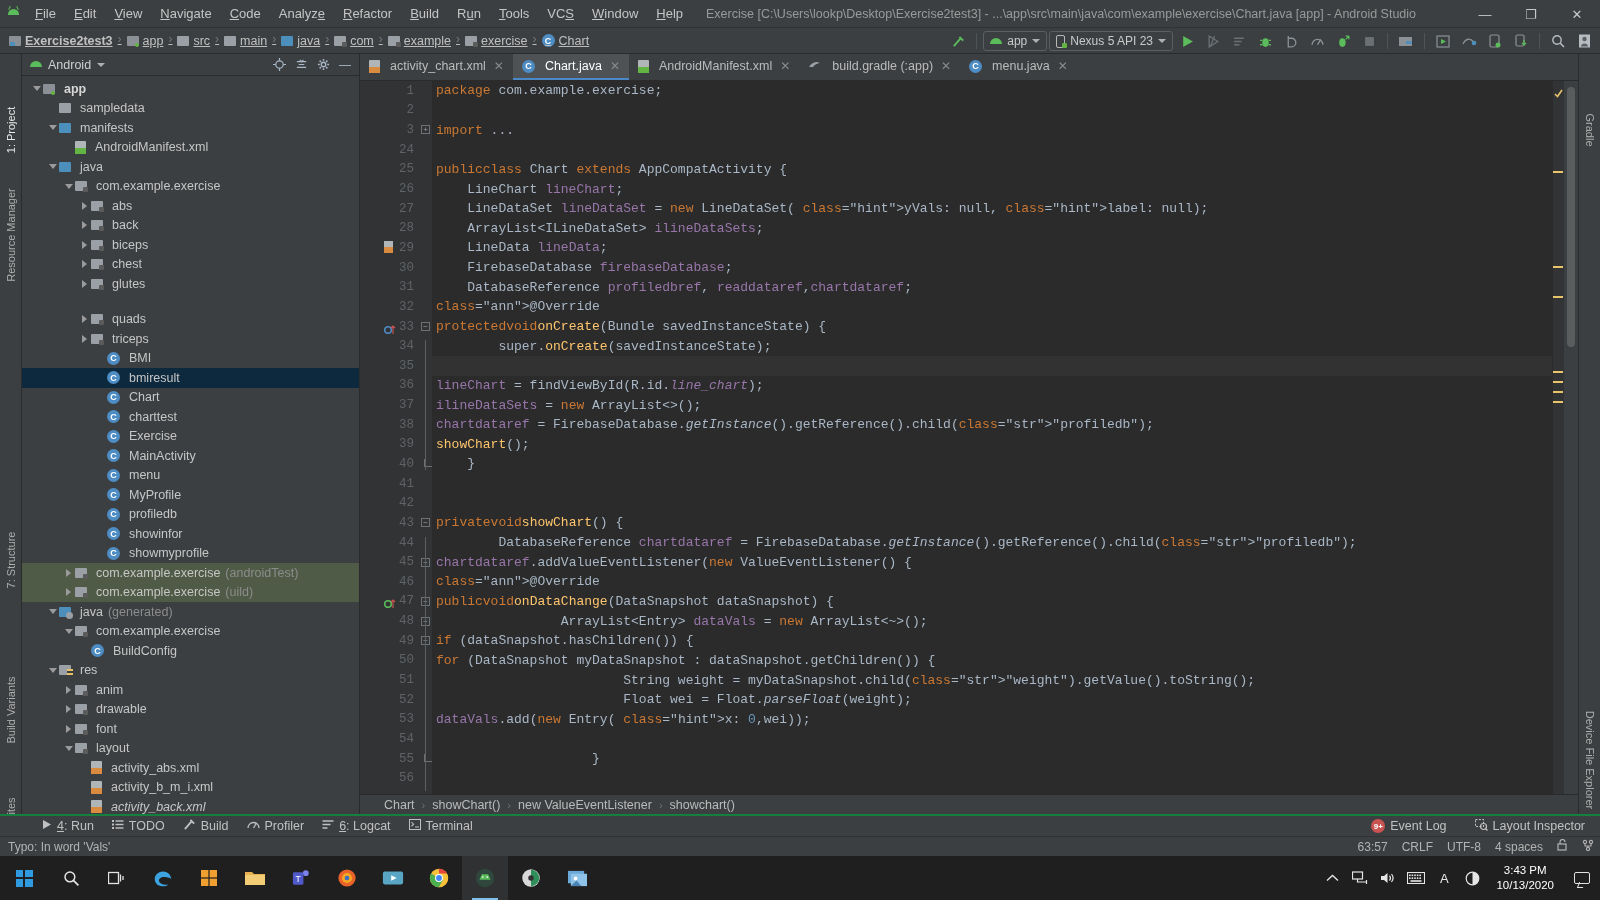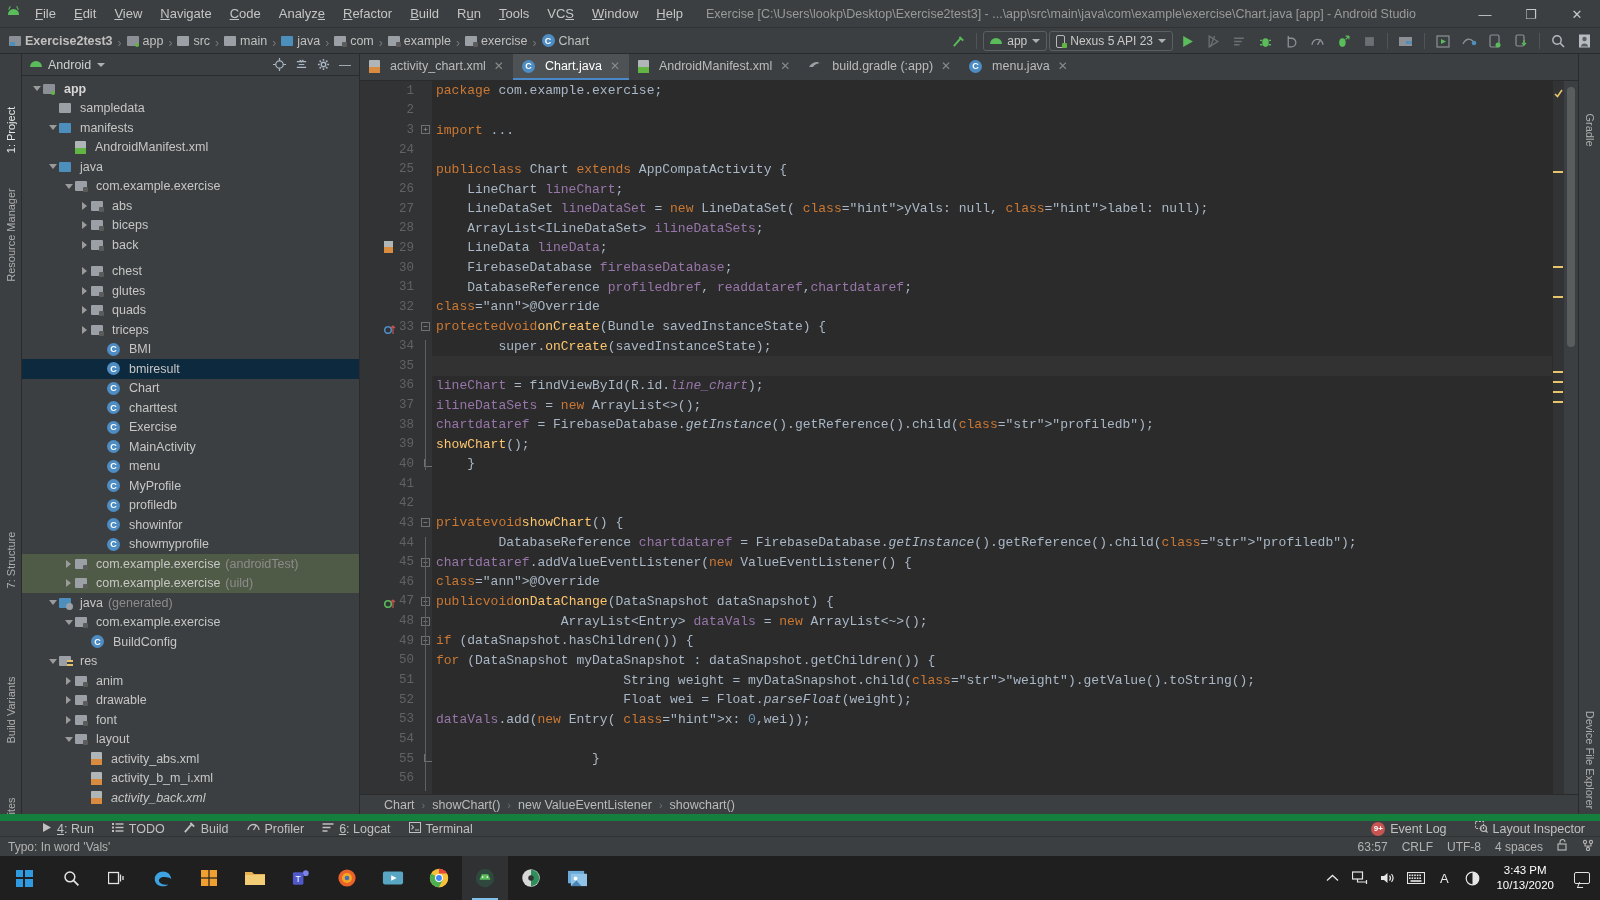--- a/index.html
+++ b/index.html
@@ -30,21 +30,21 @@
   .win-title{ margin-left:14px; color:#9a9a9a; font-size:12.5px; white-space:nowrap; }
   .win-btns{ position:absolute; right:0; top:0; height:28px; display:flex; }
   .win-btn{ width:46px; height:28px; display:flex; align-items:center; justify-content:center;
      color:#c8c8c8; font-size:13px; }
 
   
   .navbar{
     height:26px; background:#3c3f41; display:flex; align-items:center;
     border-bottom:1px solid #2b2b2b; flex:none; position:relative; padding-left:6px;
   }
-  .crumbs{ display:flex; align-items:flex-end; }
+  .crumbs{ display:flex; align-items:flex-start;text-decoration:underline; }
   .crumb{ display:flex; align-items:center; padding:2px 3px; color:#c0c0c0; font-size:12.5px; white-space:nowrap;}
   .crumb.first{ font-weight:bold; }
   .sep{ color:#777; margin:0 2px; font-size:12px; }
   .ic{ display:inline-block; margin-right:4px; position:relative; flex:none;}
   .ic-folder{ width:12px;height:10px;background:#9aa0a6;border-radius:1px;}
   .ic-folder.blue{ background:#4c8fbd;}
   .ic-folder.mod{ background:#9aa0a6;}
   .ic-folder.mod:after{content:"";position:absolute;right:-1px;bottom:-1px;width:5px;height:5px;
      background:#5b5b5b;border-radius:1px;}
   .ic-mod{ width:12px;height:10px;background:#8a9096;border-radius:1px;position:relative;}
@@ -139,21 +139,21 @@
   .scroll-col{ width:14px; flex:none; background:#3c3f41; position:relative;}
   .scroll-thumb{ position:absolute; left:3px; width:8px; background:#5a5d5e; border-radius:4px;}
 
   .breadcrumbs{ height:20px; background:#3c3f41; display:flex; align-items:center; flex:none;
       padding-left:20px; border-top:1px solid #2b2b2b;}
   .bc{ font-size:12.5px; color:#bababa; padding:1px 4px;}
   .bsep{ color:#6f6f6f; margin:0 3px; font-size:11px;}
 
   
   .toolwin{ height:22px; background:#3c3f41; display:flex; align-items:center; flex:none;
-      border-top:7px solid #15803d; padding-left:34px; gap:4px; position:relative;}
+      border-top:2px solid #15803d; padding-left:34px; gap:4px; position:relative;}
   .tw{ display:flex;align-items:center;gap:5px;padding:2px 7px;font-size:12.5px;color:#c0c0c0;}
   .tw u{ text-decoration:underline;}
   .tw-right{ position:absolute; right:8px; display:flex; align-items:center; gap:14px;}
   .badge{ width:14px;height:14px;border-radius:50%;background:#c75450;color:#fff;font-size:8px;
      display:flex;align-items:center;justify-content:center;font-weight:bold;}
 
   .statusbar{ height:20px; background:#3c3f41; display:flex; align-items:center; flex:none;
      padding-left:8px; font-size:12px; color:#b2b2b2; position:relative; border-top:1px solid #323232;}
   .sb-right{ position:absolute; right:6px; display:flex; align-items:center; gap:14px;}
 
@@ -457,44 +457,44 @@
               <span class="tri-r"></span>
             </span>
             <span class="ic ic-folder mod"></span>
             <span class="nlabel">abs</span>
           </div>
           <div class="node" style="padding-left: 56px;">
             <span class="arrow">
               <span class="tri-r"></span>
             </span>
             <span class="ic ic-folder mod"></span>
+            <span class="nlabel">back</span>
+          </div>
+          <div class="node" style="padding-left: 56px;">
+            <span class="arrow">
+              <span class="tri-r"></span>
+            </span>
+            <span class="ic ic-folder mod"></span>
             <span class="nlabel">biceps</span>
           </div>
           <div class="node" style="padding-left: 56px;">
             <span class="arrow">
               <span class="tri-r"></span>
             </span>
             <span class="ic ic-folder mod"></span>
-            <span class="nlabel">back</span>
-          </div>
-          <div class="node" style="padding-left: 56px; margin-top: 7px;">
-            <span class="arrow">
-              <span class="tri-r"></span>
-            </span>
-            <span class="ic ic-folder mod"></span>
             <span class="nlabel">chest</span>
           </div>
           <div class="node" style="padding-left: 56px;">
             <span class="arrow">
               <span class="tri-r"></span>
             </span>
             <span class="ic ic-folder mod"></span>
             <span class="nlabel">glutes</span>
           </div>
-          <div class="node" style="padding-left: 56px;">
+          <div class="node" style="padding-left: 56px; margin-top: 16px;">
             <span class="arrow">
               <span class="tri-r"></span>
             </span>
             <span class="ic ic-folder mod"></span>
             <span class="nlabel">quads</span>
           </div>
           <div class="node" style="padding-left: 56px;">
             <span class="arrow">
               <span class="tri-r"></span>
             </span>

